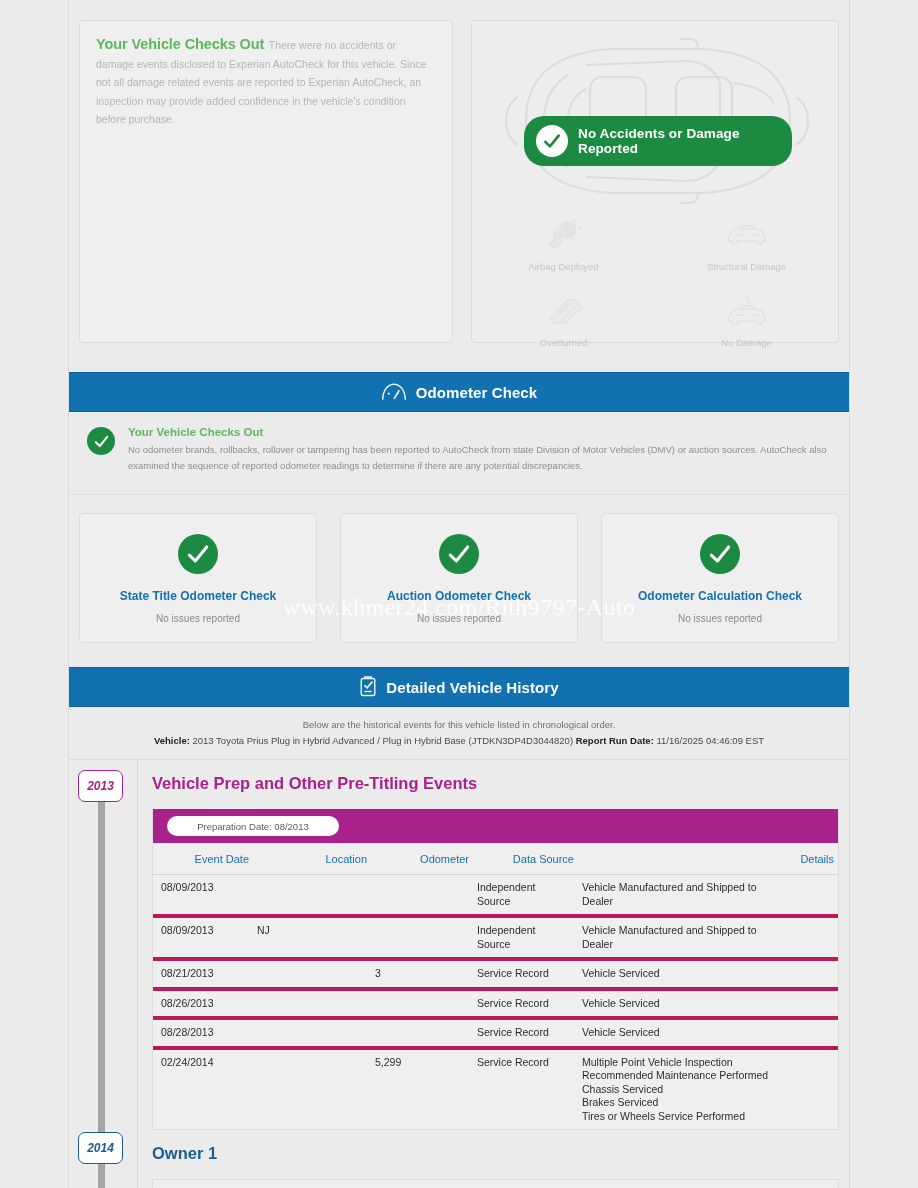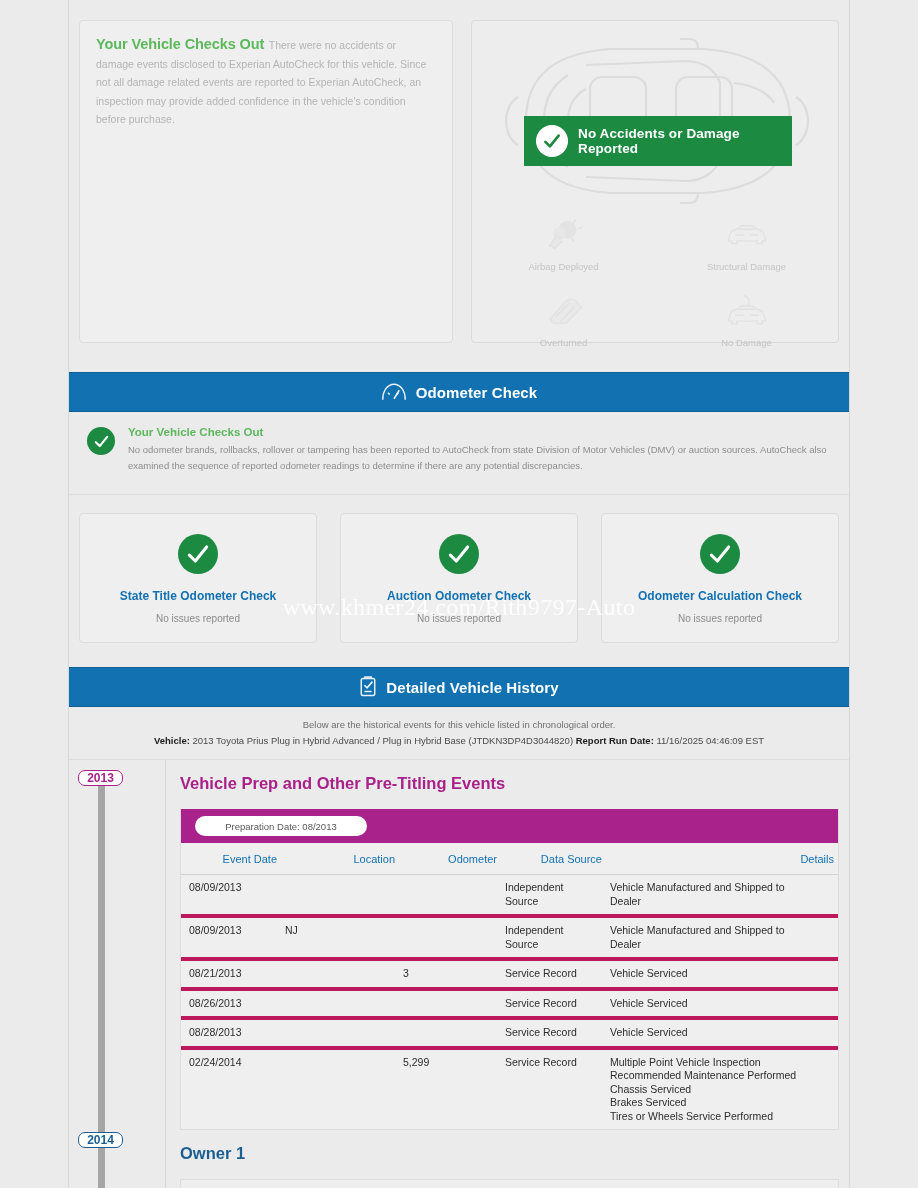--- a/index.html
+++ b/index.html
@@ -62,21 +62,21 @@
   .car-svg {
     position: absolute;
     left: 18px; top: 10px;
     width: 334px; height: 180px;
   }
   .banner {
     position: absolute;
     left: 52px; top: 95px;
     width: 268px; height: 50px;
     background: #1d8a42;
-    border-radius: 0;
+    border-radius: 20px;
     display: flex;
     align-items: center;
     padding-left: 12px;
     gap: 10px;
   }
   .banner-check {
     width: 32px; height: 32px;
     border-radius: 50%;
     background: #ffffff;
     display: flex; align-items: center; justify-content: center;
@@ -233,33 +233,34 @@
   .rail {
     position: absolute;
     left: 29px; top: 22px; bottom: 0;
     width: 7px;
     background: #a5a5a5;
     border-radius: 2px;
   }
   .year-badge {
     position: absolute;
     left: 9px;
-    width: 45px; height: 16px;
+    width: 45px; height: 32px;
     background: #ffffff;
     border-radius: 7px;
     display: flex; align-items: center; justify-content: center;
     font-size: 12px;
     font-weight: bold;
     z-index: 3;
+    font-style: italic;
   }
   .year-badge.magenta { border: 1.6px solid #a9218a; color: #a9218a; }
   .year-badge.blue { border: 1.6px solid #1b5e92; color: #1b5e92; }
 
   .tl-block {
-    margin-left: 96px;
+    margin-left: 68px;
     border-left: 1px solid #d6d6d6;
     padding: 0 10px 0 14px;
   }
   .tl-heading {
     font-size: 16.5px;
     font-weight: bold;
     padding: 14px 0 16px 0;
   }
   .tl-heading.magenta { color: #a9218a; }
   .tl-heading.blue { color: #1b5e92; }

